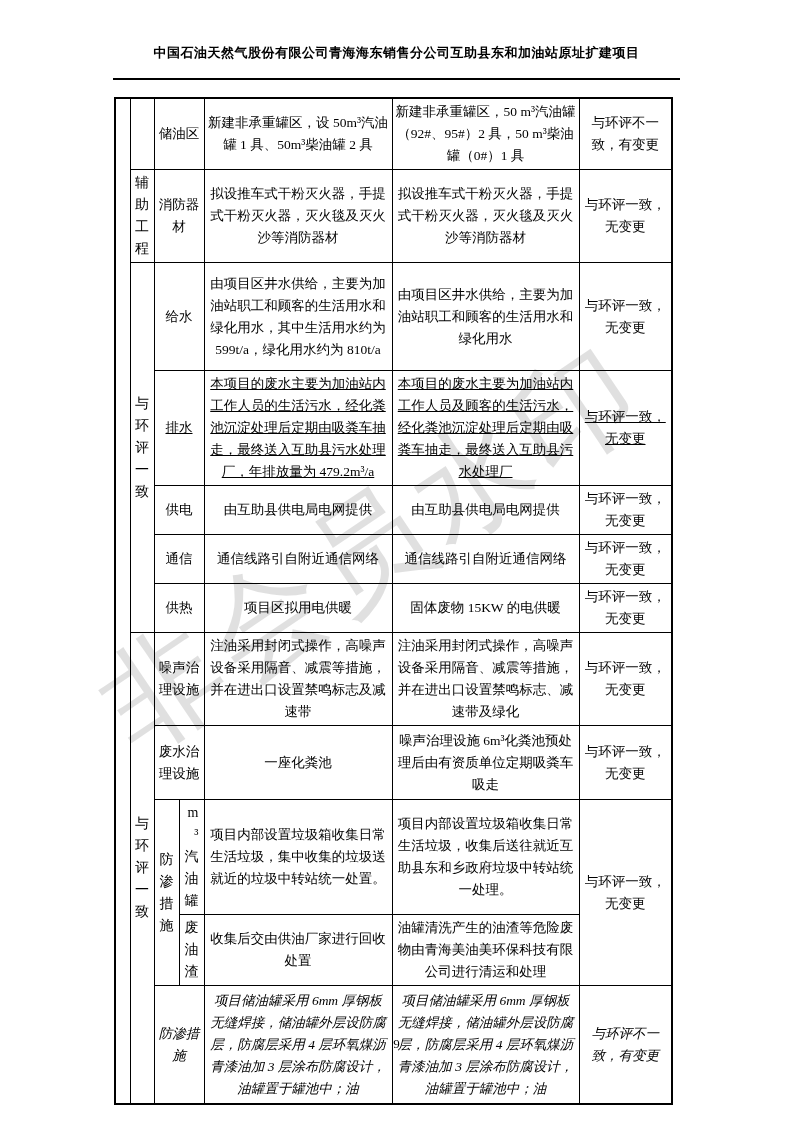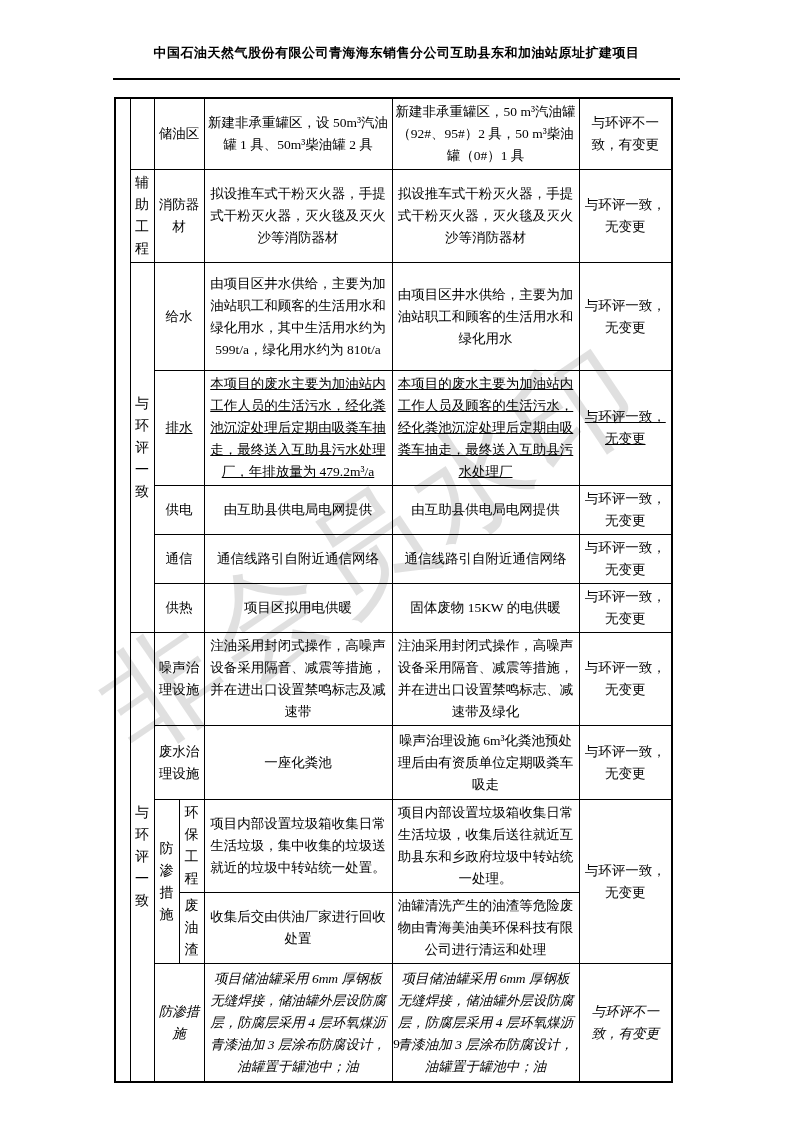--- a/index.html
+++ b/index.html
@@ -133,21 +133,21 @@
       <td class="cmpr">与环评一致，无变更</td>
     </tr>
     <tr class="r9">
       <td class="sub" colspan="2">废水治理设施</td>
       <td>一座化粪池</td>
       <td>噪声治理设施 6m³化粪池预处理后由有资质单位定期吸粪车吸走</td>
       <td class="cmpr">与环评一致，无变更</td>
     </tr>
     <tr class="r10">
       <td class="sub2" rowspan="2"><span class="vspan">防渗措施</span></td>
-      <td class="sub2"><span class="vspan">环保工程</span></td>
+      <td class="sub2"><span class="vspan">m³汽油罐</span></td>
       <td>项目内部设置垃圾箱收集日常生活垃圾，集中收集的垃圾送就近的垃圾中转站统一处置。</td>
       <td>项目内部设置垃圾箱收集日常生活垃圾，收集后送往就近互助县东和乡政府垃圾中转站统一处理。</td>
       <td class="cmpr" rowspan="2">与环评一致，无变更</td>
     </tr>
     <tr class="r11">
       <td class="sub2"><span class="vspan">废油渣</span></td>
       <td>收集后交由供油厂家进行回收处置</td>
       <td>油罐清洗产生的油渣等危险废物由青海美油美环保科技有限公司进行清运和处理</td>
     </tr>
     <tr class="r12">

